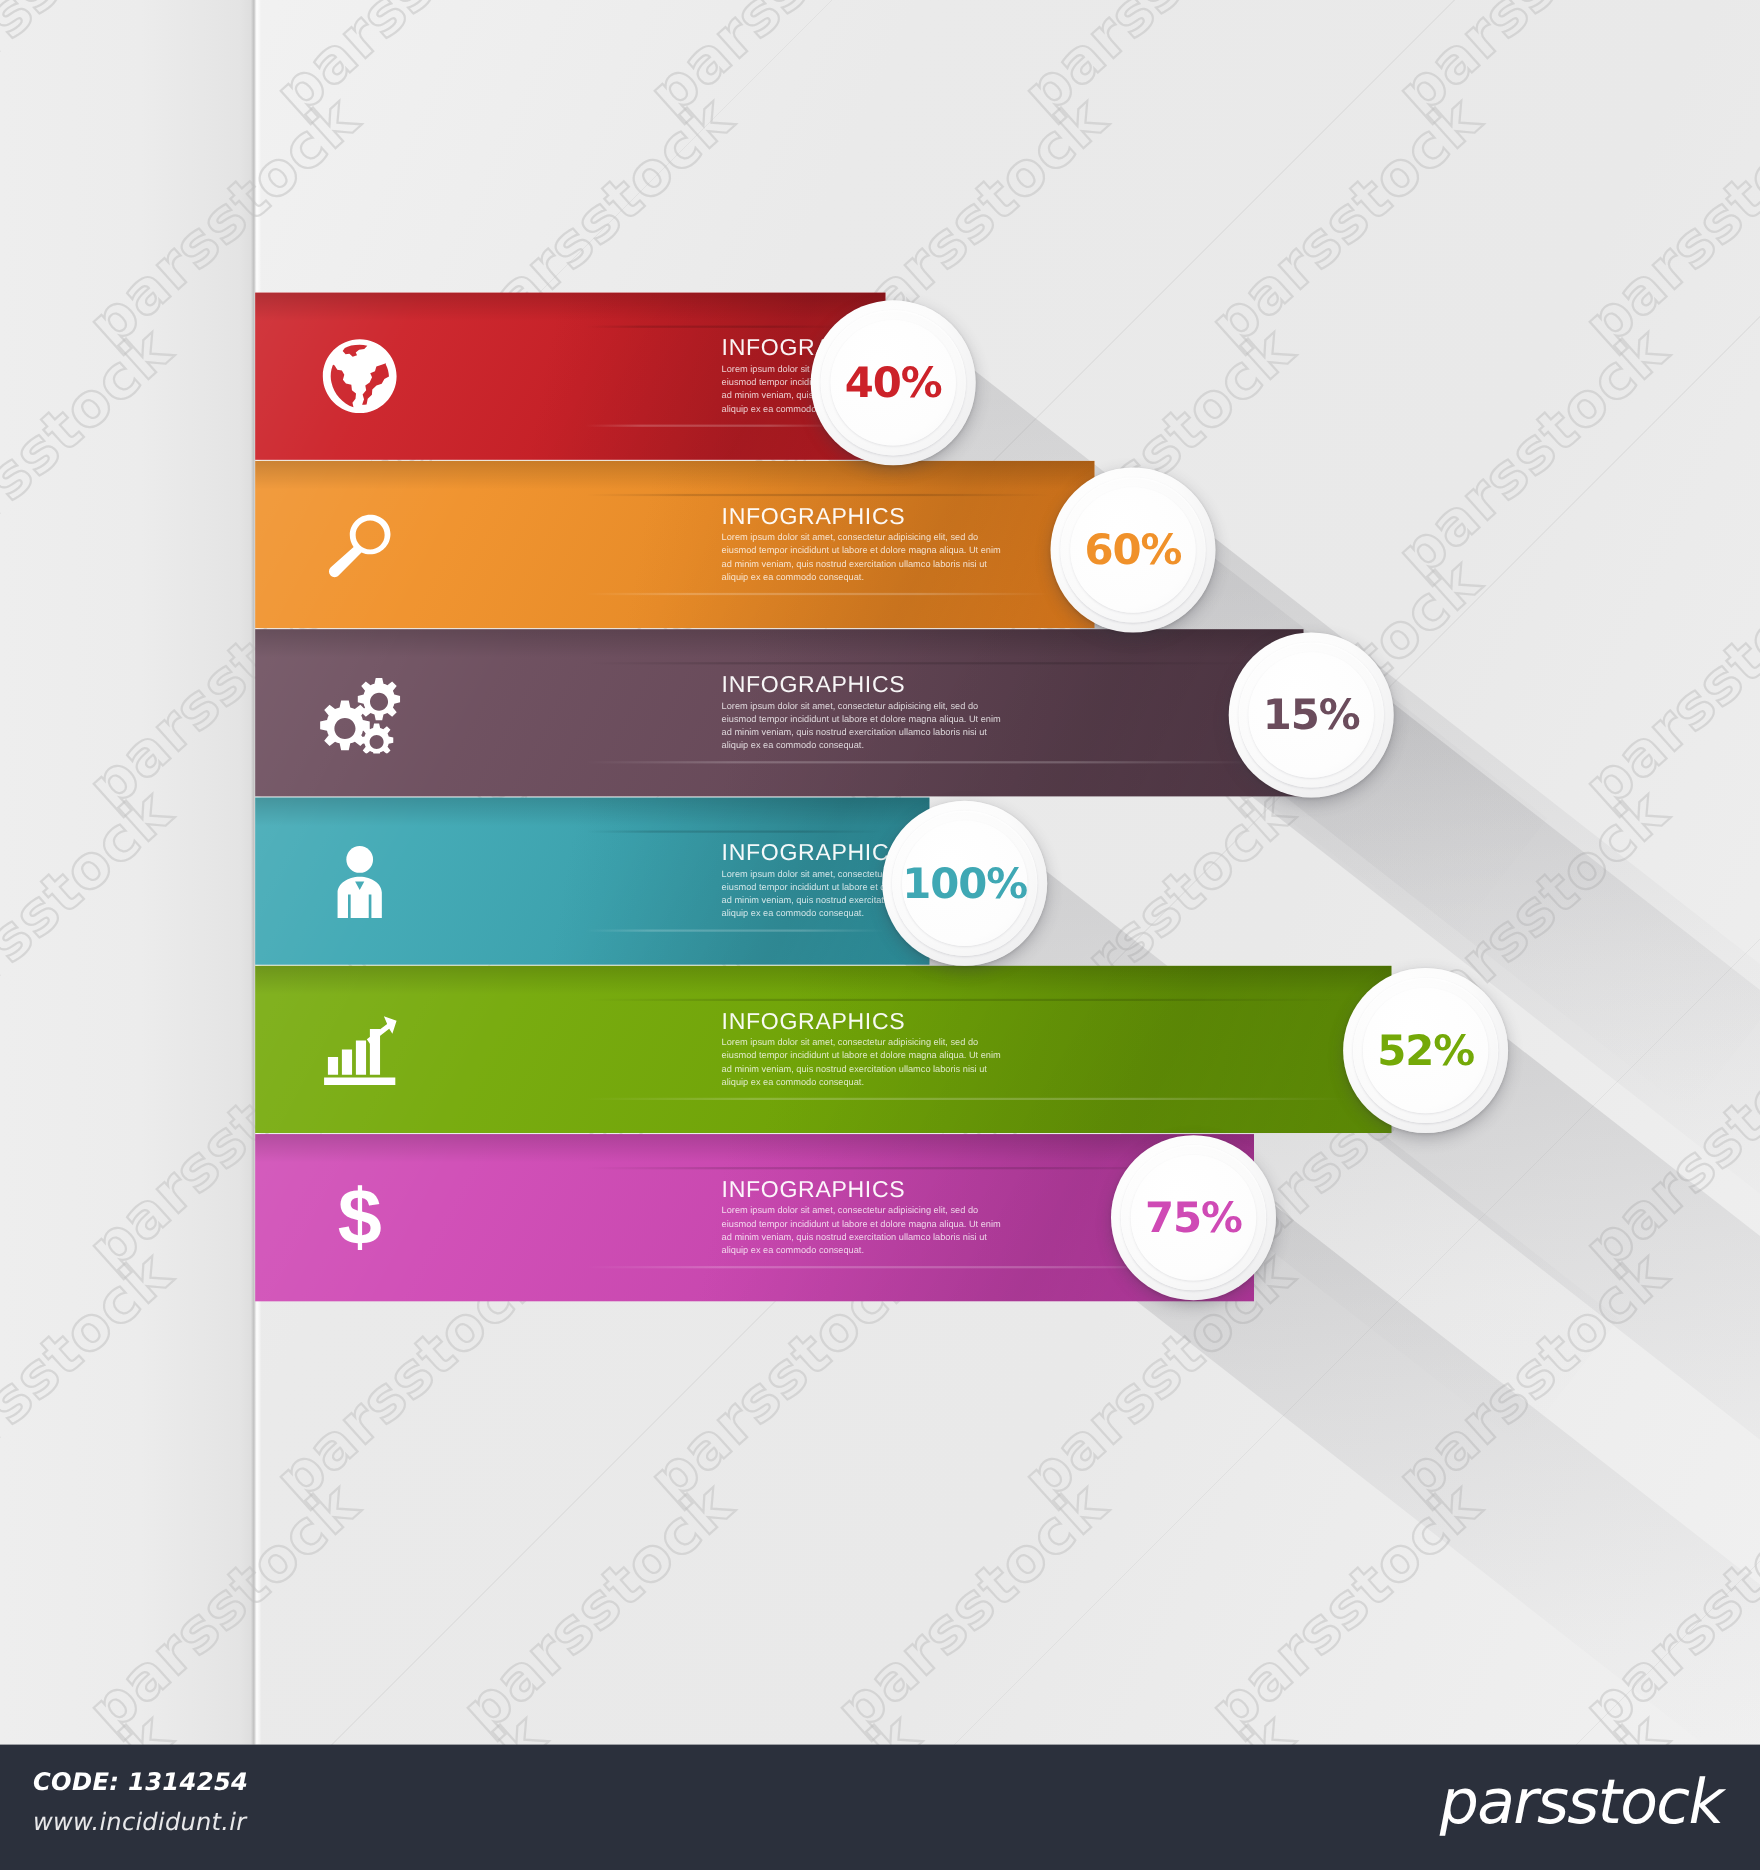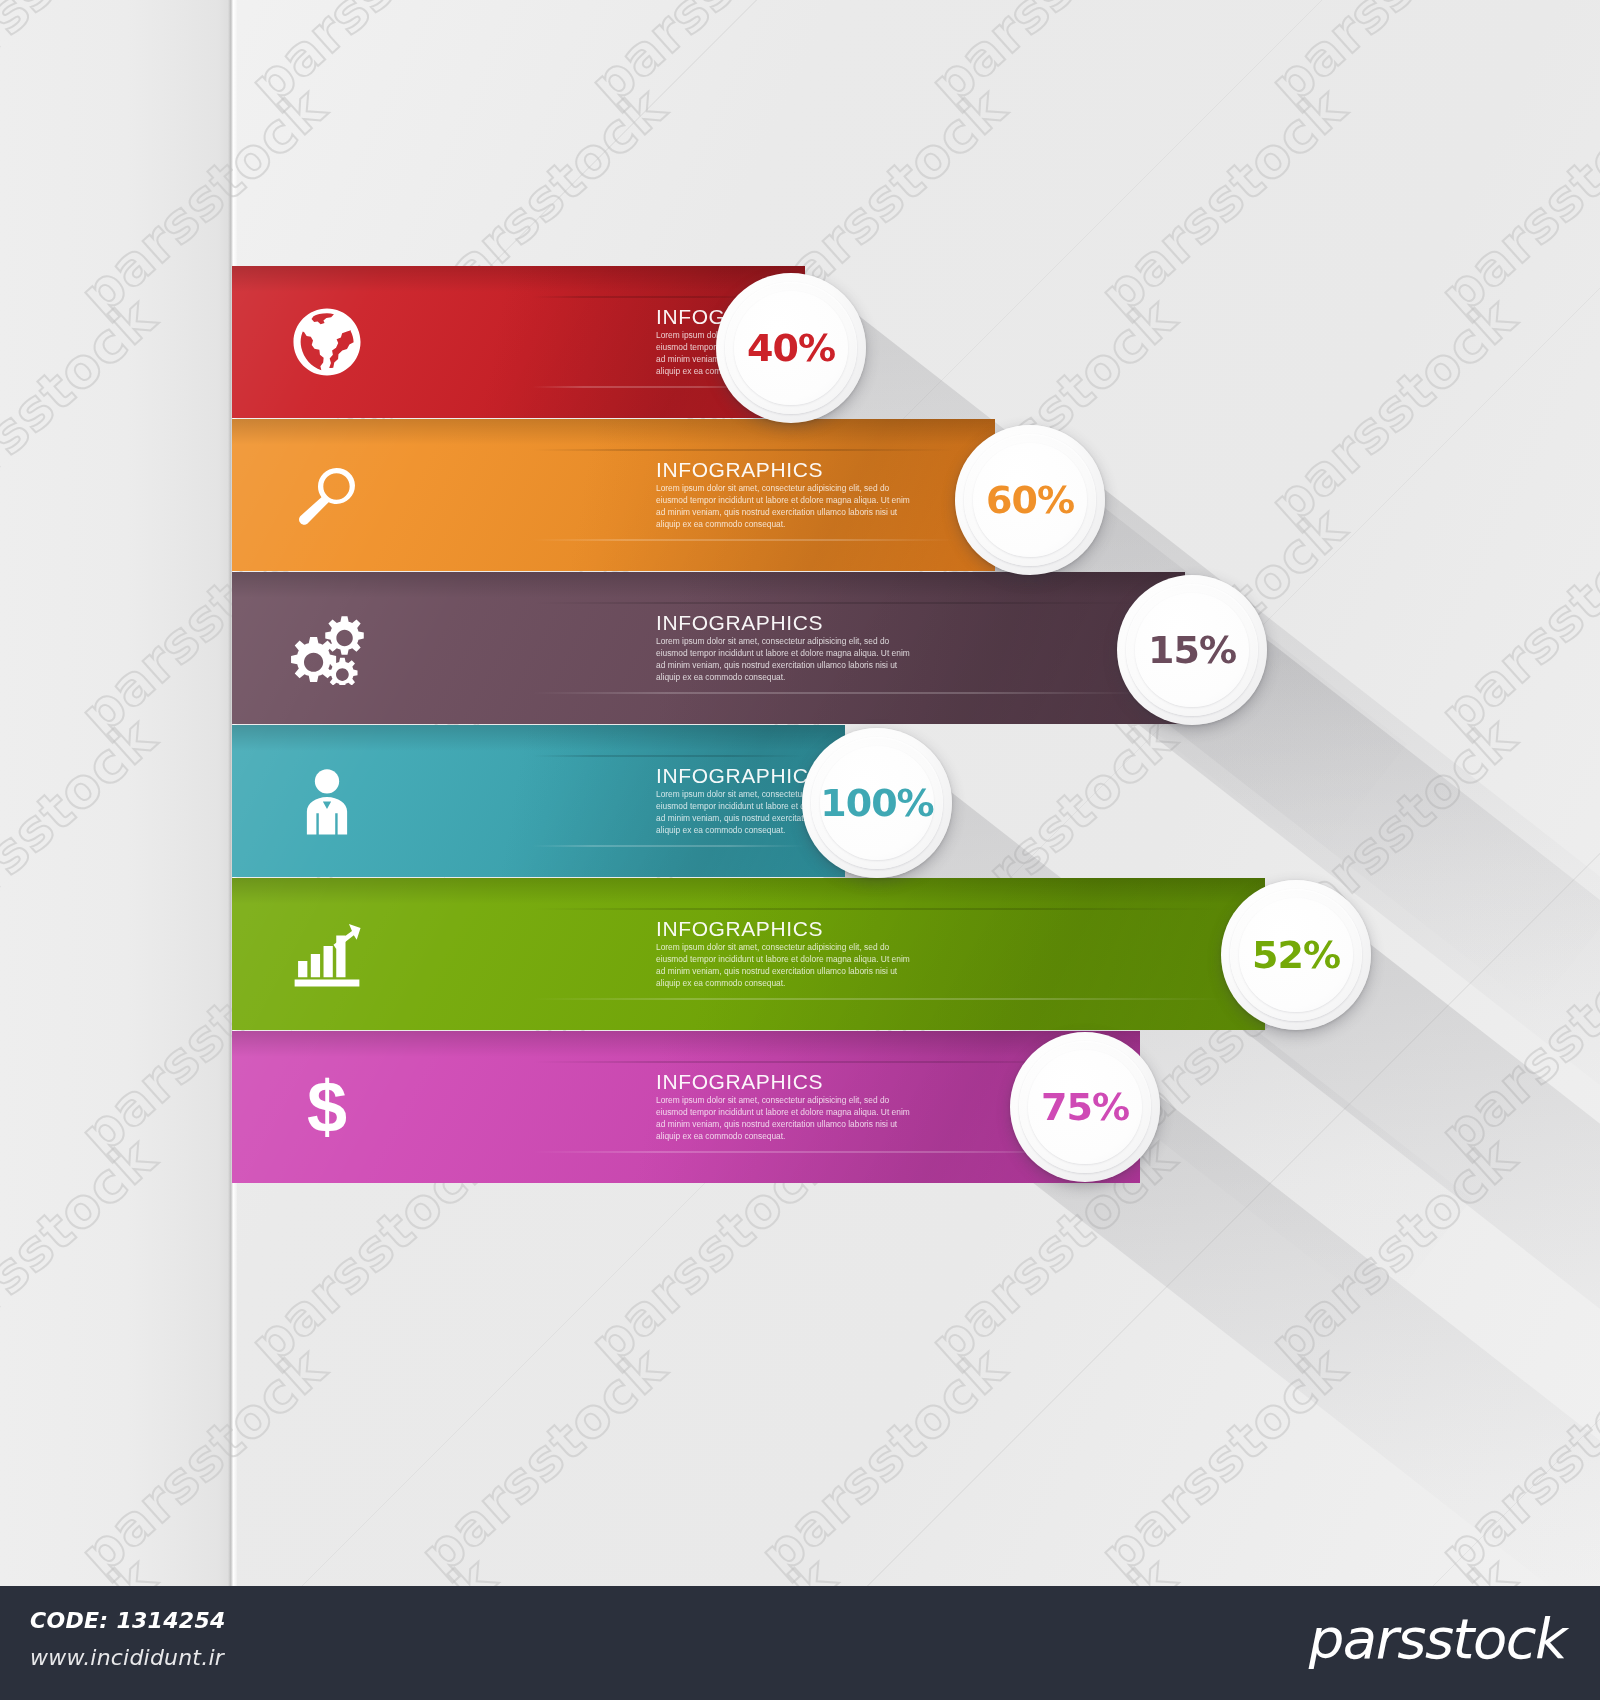--- a/index.html
+++ b/index.html
@@ -415,21 +415,21 @@
           <span class="dollar-glyph">$</span>
         </div>
         <div class="band-text">
           <p class="band-title">INFOGRAPHICS</p>
           <p class="band-body">Lorem ipsum dolor sit amet, consectetur adipisicing elit, sed do eiusmod tempor incididunt ut labore et dolore magna aliqua. Ut enim ad minim veniam, quis nostrud exercitation ullamco laboris nisi ut aliquip ex ea commodo consequat.</p>
         </div>
       </div>
     </div>
 
   <div id="circles">
-      <div class="pcircle" style="left: 716px; top: 273px;">
+      <div class="pcircle" style="left: 737px; top: 273px;">
         <div class="ring-a"></div>
         <div class="ring-b"></div>
         <span class="pval" style="color:#cc2229">40%</span>
       </div>
       <div class="pcircle" style="left: 955px; top: 425px;">
         <div class="ring-a"></div>
         <div class="ring-b"></div>
         <span class="pval" style="color:#f0912a">60%</span>
       </div>
       <div class="pcircle" style="left: 1117px; top: 575px;">

